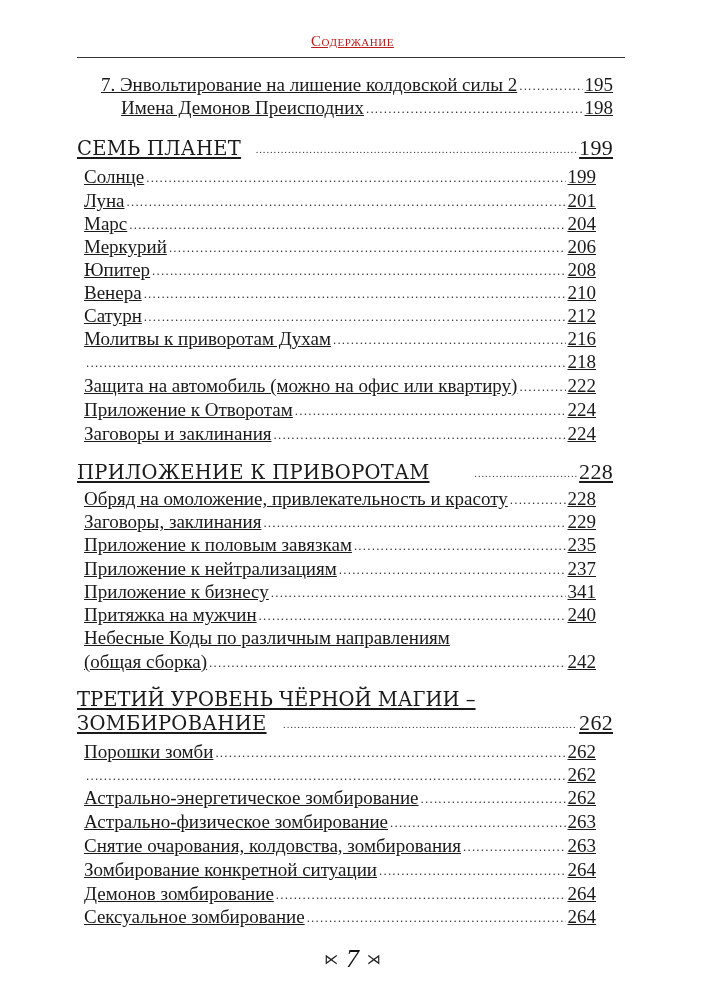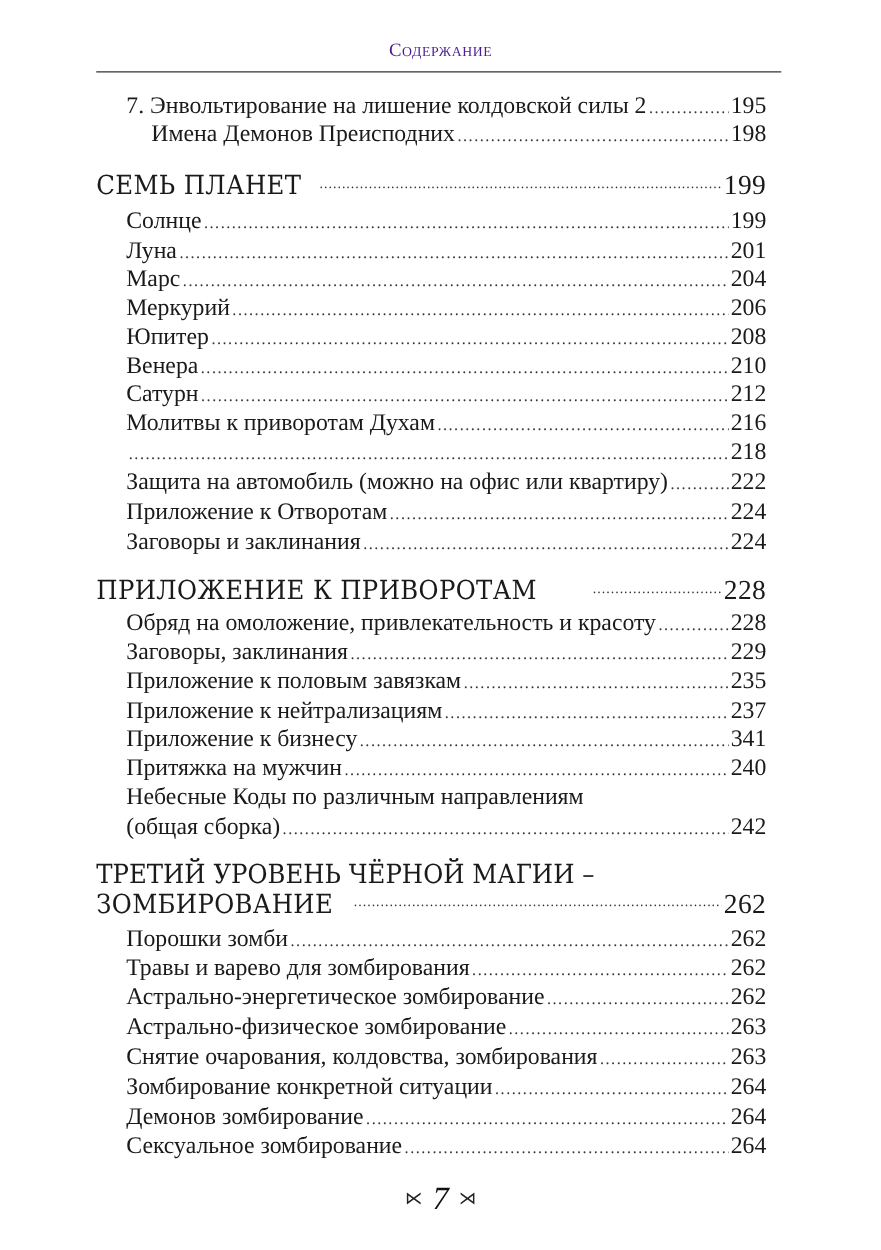--- a/index.html
+++ b/index.html
@@ -17,44 +17,46 @@
   }
   .running-head {
     position: absolute;
     left: 0;
     width: 705px;
     top: 33px;
     text-align: center;
     font-size: 15px;
     font-variant: small-caps;
     letter-spacing: 0.5px;
-    color: #4c1d95;
+    color: #b91c1c;
+    text-decoration: underline;
   }
   .rule {
     position: absolute;
     left: 77px;
     width: 548px;
     top: 57px;
     height: 0;
     border-top: 1.2px solid #333;
   }
   .toc {
     position: absolute;
     left: 0;
     top: 0;
     width: 705px;
   }
   .row {
     position: absolute;
     display: flex;
-    align-items: center;
+    align-items: flex-end;
     white-space: nowrap;
     font-size: 19px;
     line-height: 22px;
     height: 22px;
+    text-decoration: underline;
   }
   .row .label {
     flex: 0 0 auto;
   }
   .row .leader {
     flex: 1 1 auto;
     overflow: hidden;
     margin: 0 2px;
     position: relative;
     height: 22px;
@@ -67,21 +69,21 @@
     font-size: 13px;
     letter-spacing: 1.2px;
     line-height: 13px;
     color: #333;
   }
   .row .page {
     flex: 0 0 auto;
     font-variant-numeric: oldstyle-nums;
   }
   .row.sub {
-    left: 101px;
+    left: 84px;
     width: 512px;
   }
   .row.sub2 {
     left: 121px;
     width: 492px;
   }
   .row.num {
     left: 101px;
     width: 512px;
   }
@@ -285,21 +287,20 @@
     <span class="leader"></span>
     <span class="page">262</span>
   </div>
 
   <div class="row sub" style="top:741px">
     <span class="label">Порошки зомби</span>
     <span class="leader"></span>
     <span class="page">262</span>
   </div>
   <div class="row sub" style="top:764px">
-    <span class="label">Травы и варево для зомбирования</span>
     <span class="leader"></span>
     <span class="page">262</span>
   </div>
   <div class="row sub" style="top:787px">
     <span class="label">Астрально-энергетическое зомбирование</span>
     <span class="leader"></span>
     <span class="page">262</span>
   </div>
   <div class="row sub" style="top:811px">
     <span class="label">Астрально-физическое зомбирование</span>

